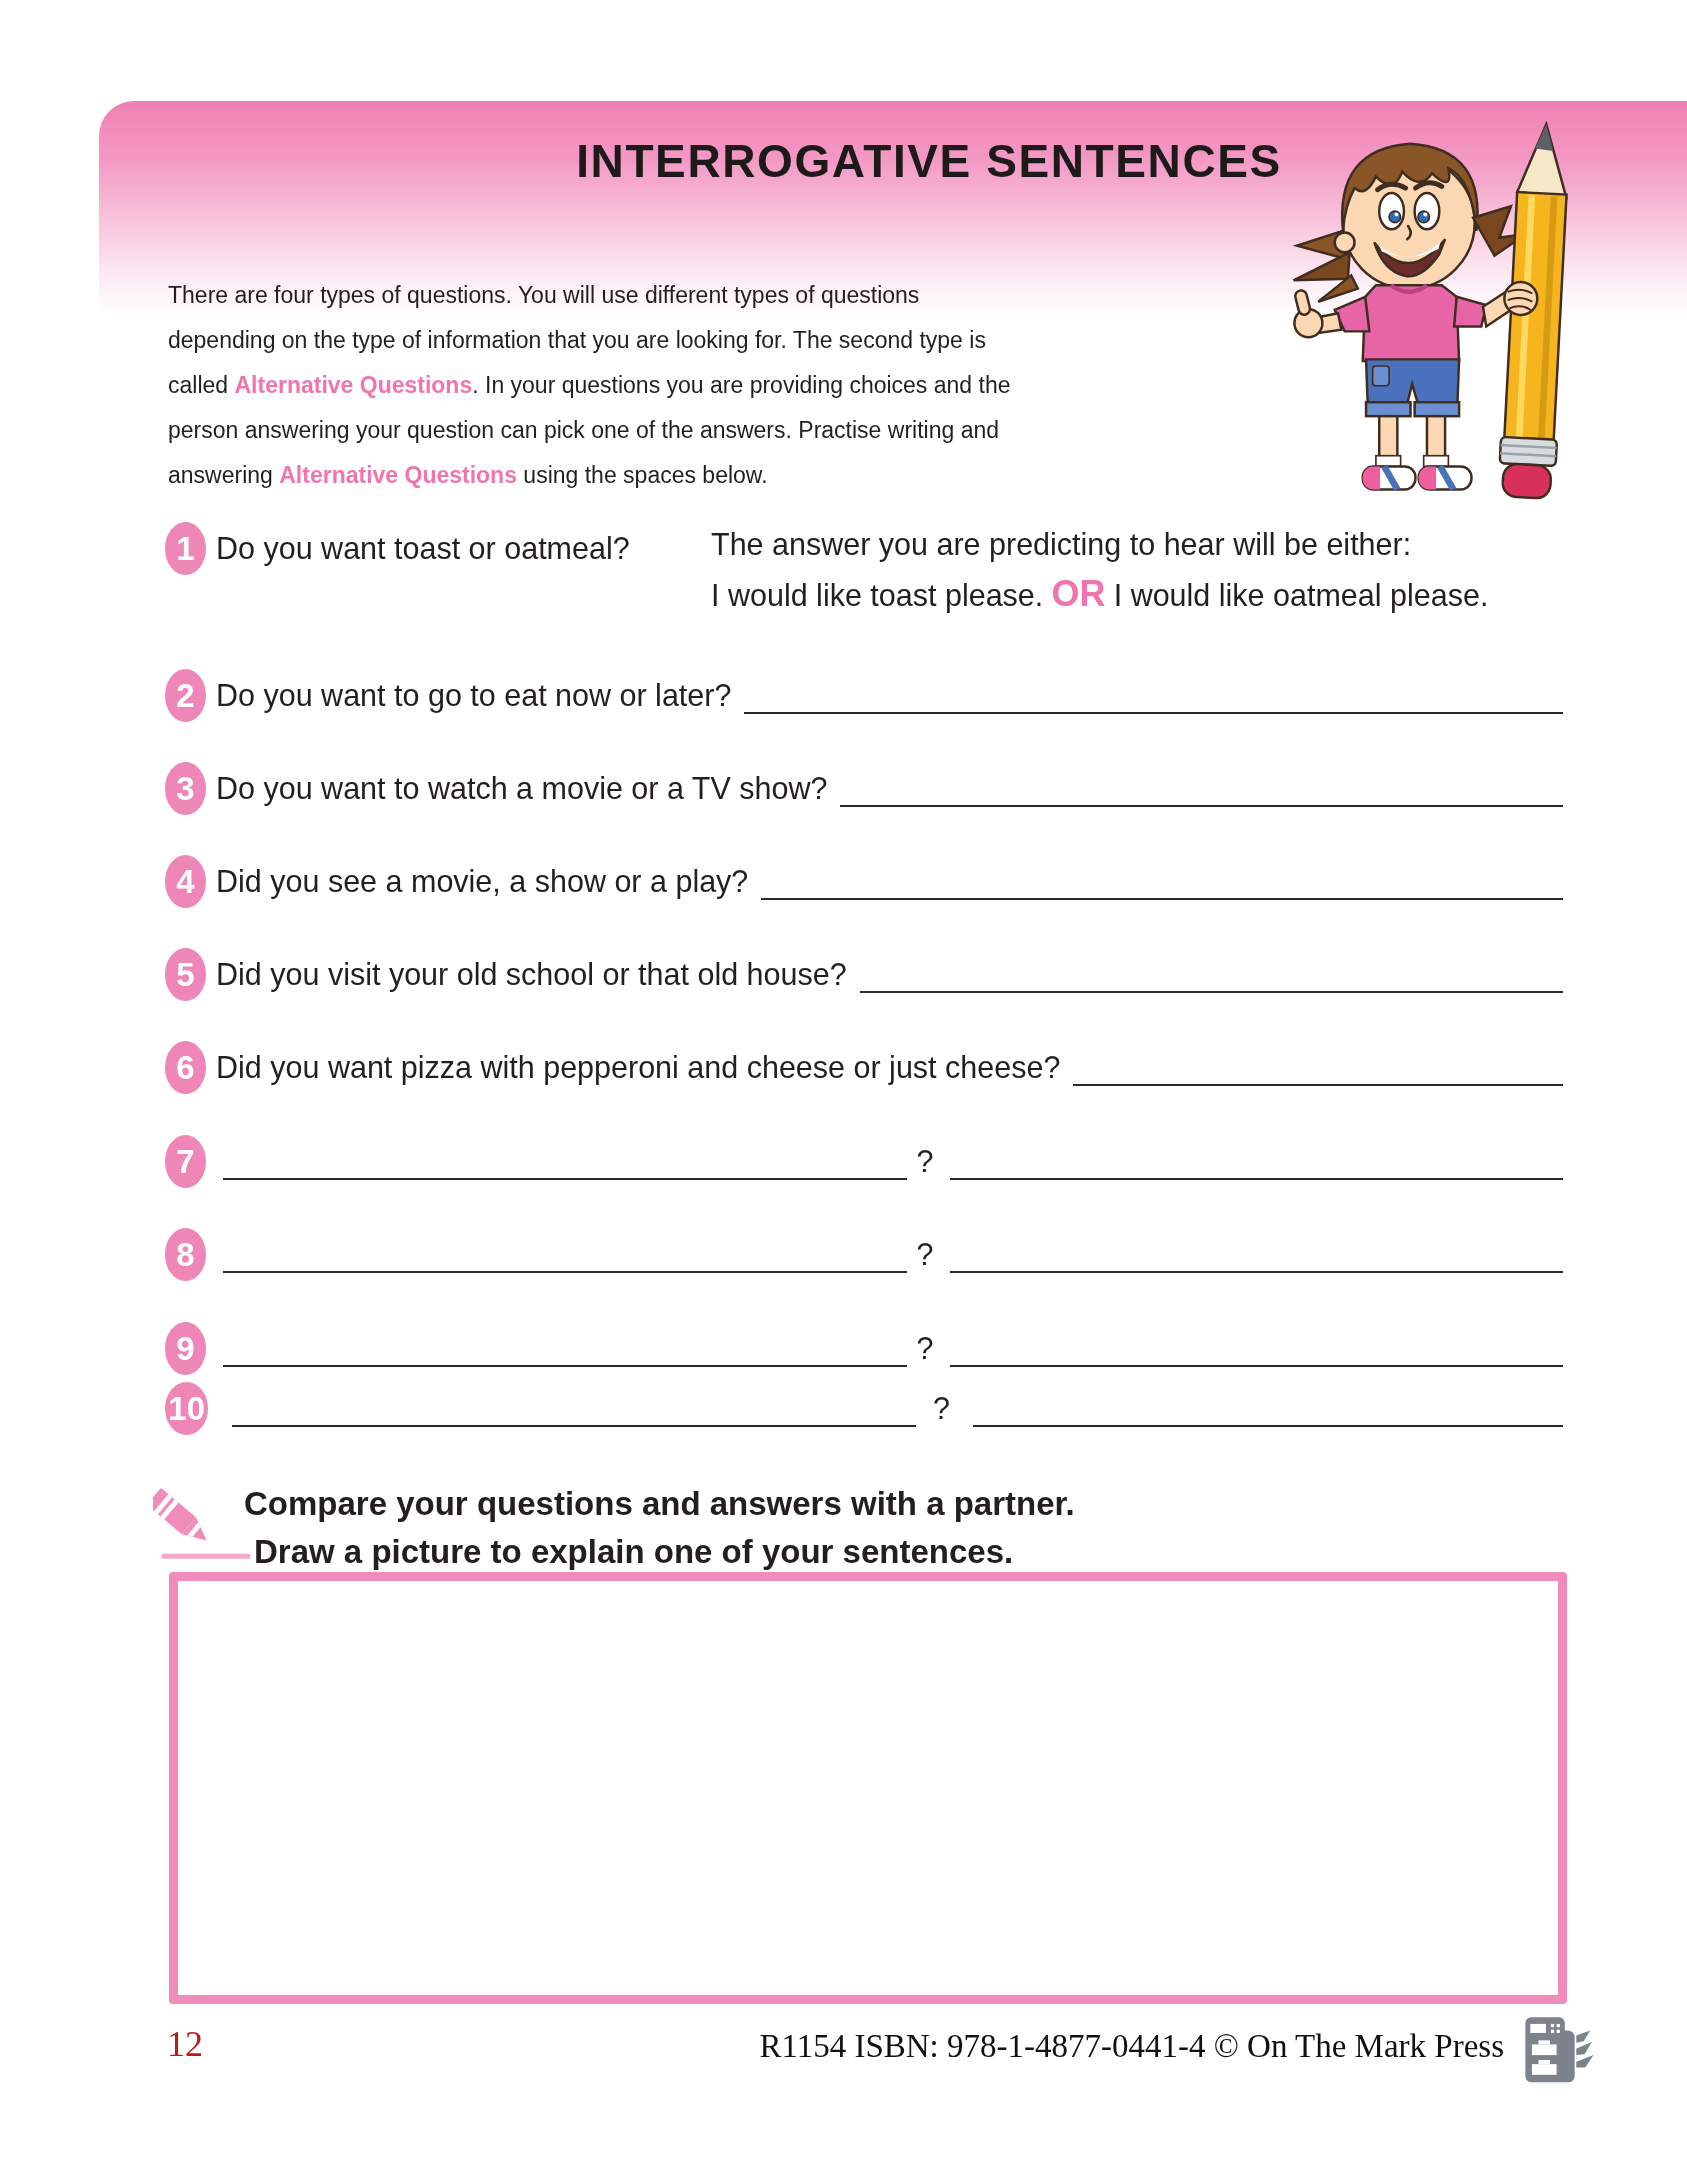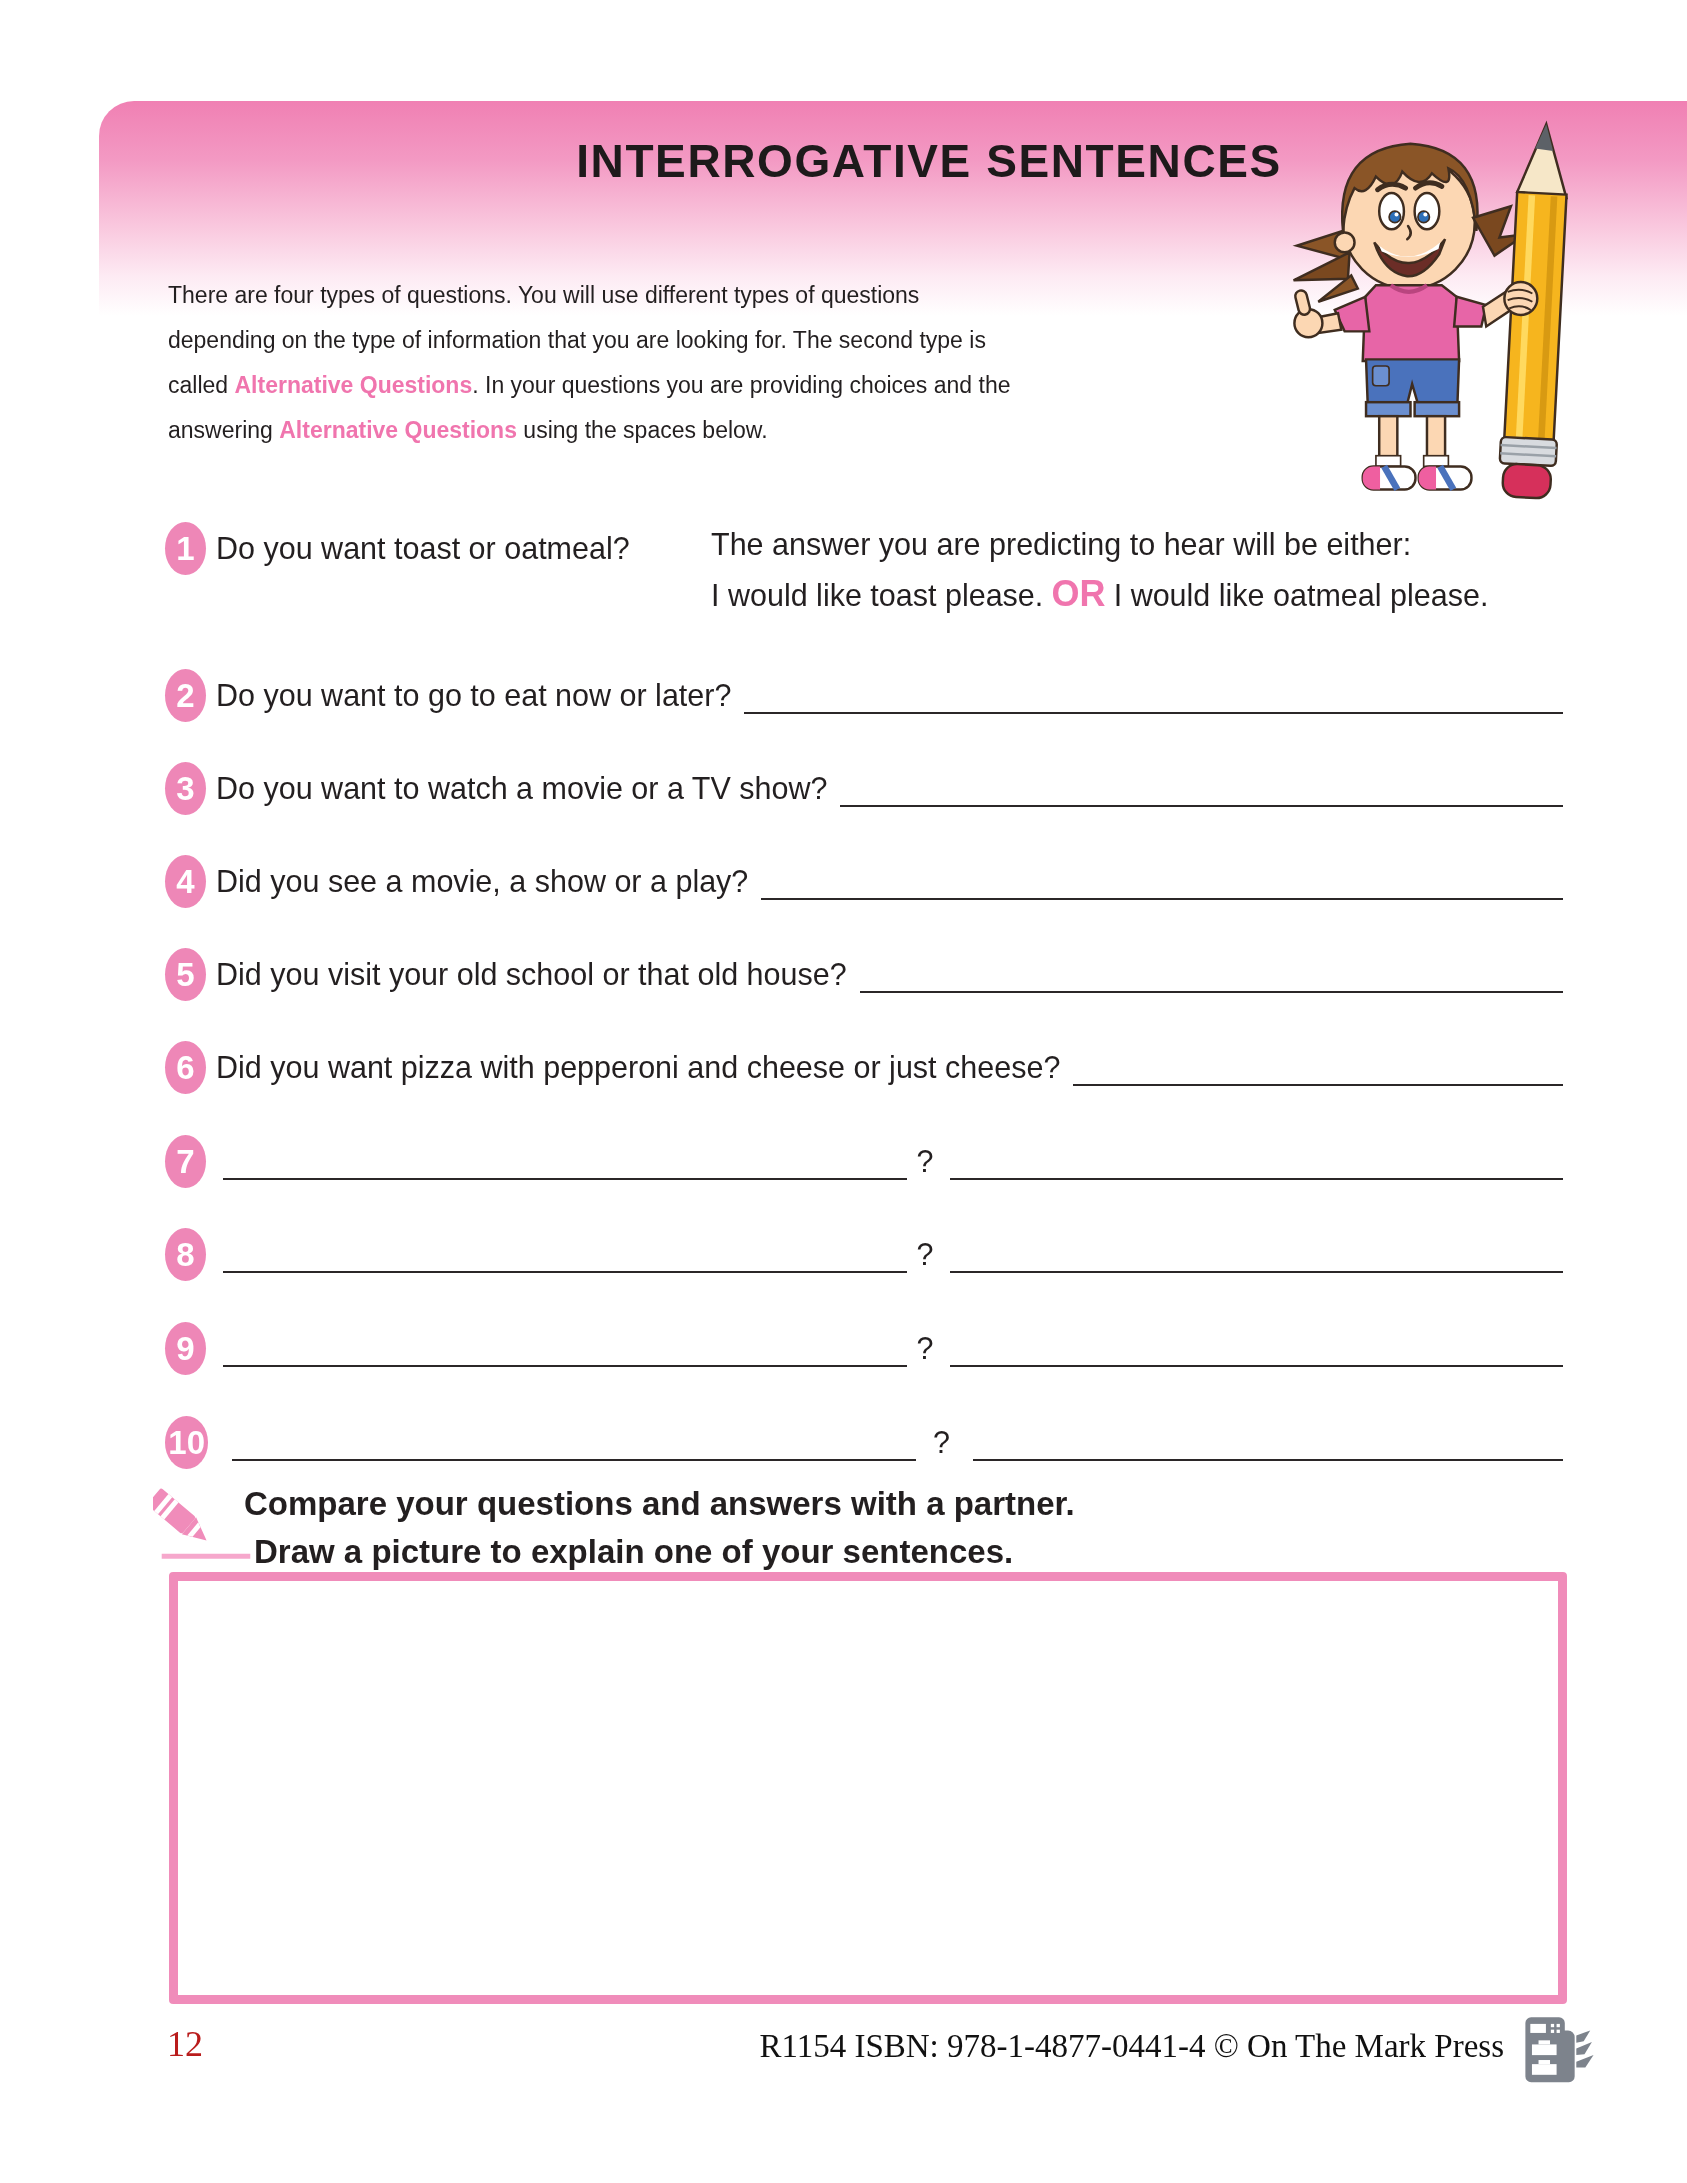--- a/index.html
+++ b/index.html
@@ -124,20 +124,21 @@
   <g>
     <circle cx="284" cy="224" r="20" fill="#fcd7b3" stroke="#3f2d20" stroke-width="3"></circle>
     <path d="M268,216 q16,-6 30,2 M268,226 q16,-6 30,2 M270,236 q14,-6 26,2" fill="none" stroke="#3f2d20" stroke-width="2.4"></path>
   </g>
 </svg>
 
 <div class="intro" id="intro">
     <div class="intro-line"><span>There are four types of questions. You will use different types of questions</span></div>
     <div class="intro-line"><span>depending on the type of information that you are looking for. The second type is</span></div>
     <div class="intro-line"><span>called </span><span class="em">Alternative Questions</span><span>. In your questions you are providing choices and the</span></div>
+    <div class="intro-line"><span>person answering your question can pick one of the answers. Practise writing and</span></div>
     <div class="intro-line"><span>answering </span><span class="em">Alternative Questions</span><span> using the spaces below.</span></div>
   </div>
 
 <div class="questions">
   <div id="qrows">
       <div class="qrow" style="top: 0px;">
         <span class="badge">1</span>
         <span class="qtext">Do you want toast or oatmeal?</span>
       </div>
       <div class="qrow" style="top: 147px;">
@@ -176,21 +177,21 @@
         <span class="qline first"></span>
         <span class="qmark">?</span>
         <span class="qline grow"></span>
       </div>
       <div class="qrow" style="top: 800px;">
         <span class="badge">9</span>
         <span class="qline first"></span>
         <span class="qmark">?</span>
         <span class="qline grow"></span>
       </div>
-      <div class="qrow" style="top: 894px; gap: 7px;">
+      <div class="qrow" style="top: 860px; gap: 7px;">
         <span class="badge">10</span>
         <span class="qline first"></span>
         <span class="qmark">?</span>
         <span class="qline grow"></span>
       </div>
     </div>
   <div class="example">
     <div>The answer you are predicting to hear will be either:</div>
     <div>
       <span>I would like toast please.</span><span class="or">OR</span><span>I would like oatmeal please.</span>

